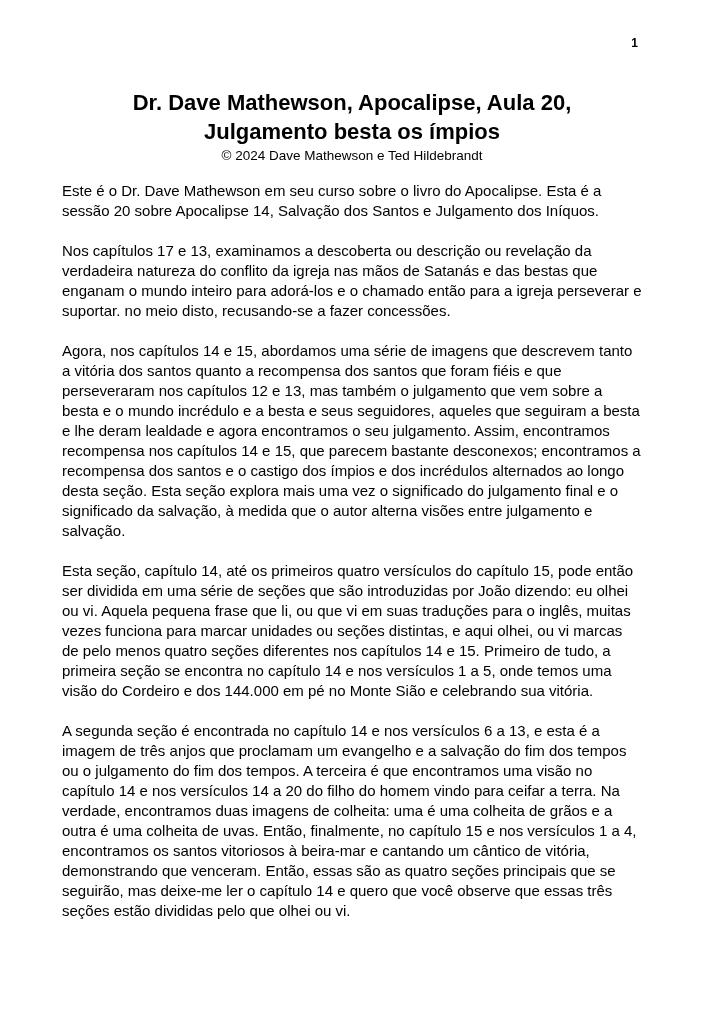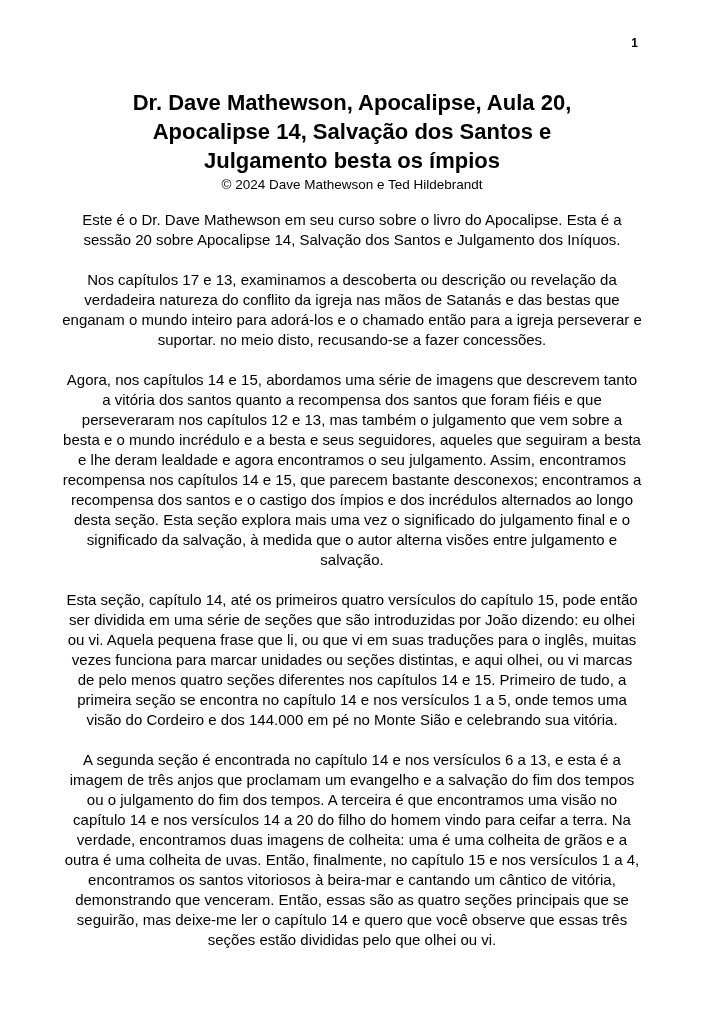--- a/index.html
+++ b/index.html
@@ -44,35 +44,34 @@
     color: #000000;
   }
   .body-text {
     margin-top: 16px;
   }
   .para {
     font-size: 15px;
     line-height: 20px;
     margin-bottom: 20px;
     color: #000000;
-    text-align: center;
+    text-align: left;
   }
 </style>
 </head>
 <body>
 
 <div class="page">
 
   <div class="page-number">1</div>
 
   <div class="content">
 
     <div class="title-block">
       <div class="title-line">Dr. Dave Mathewson, Apocalipse, Aula 20,</div>
-      <div class="title-line">Apocalipse 14, Salvação dos Santos e</div>
       <div class="title-line">Julgamento besta os ímpios</div>
       <div class="copyright">© 2024 Dave Mathewson e Ted Hildebrandt</div>
     </div>
 
     <div class="body-text">
       <p class="para">Este é o Dr. Dave Mathewson em seu curso sobre o livro do Apocalipse. Esta é a sessão 20 sobre Apocalipse 14, Salvação dos Santos e Julgamento dos Iníquos.</p>
       <p class="para">Nos capítulos 17 e 13, examinamos a descoberta ou descrição ou revelação da verdadeira natureza do conflito da igreja nas mãos de Satanás e das bestas que enganam o mundo inteiro para adorá-los e o chamado então para a igreja perseverar e suportar. no meio disto, recusando-se a fazer concessões.</p>
       <p class="para">Agora, nos capítulos 14 e 15, abordamos uma série de imagens que descrevem tanto a vitória dos santos quanto a recompensa dos santos que foram fiéis e que perseveraram nos capítulos 12 e 13, mas também o julgamento que vem sobre a besta e o mundo incrédulo e a besta e seus seguidores, aqueles que seguiram a besta e lhe deram lealdade e agora encontramos o seu julgamento. Assim, encontramos recompensa nos capítulos 14 e 15, que parecem bastante desconexos; encontramos a recompensa dos santos e o castigo dos ímpios e dos incrédulos alternados ao longo desta seção. Esta seção explora mais uma vez o significado do julgamento final e o significado da salvação, à medida que o autor alterna visões entre julgamento e salvação.</p>
       <p class="para">Esta seção, capítulo 14, até os primeiros quatro versículos do capítulo 15, pode então ser dividida em uma série de seções que são introduzidas por João dizendo: eu olhei ou vi. Aquela pequena frase que li, ou que vi em suas traduções para o inglês, muitas vezes funciona para marcar unidades ou seções distintas, e aqui olhei, ou vi marcas de pelo menos quatro seções diferentes nos capítulos 14 e 15. Primeiro de tudo, a primeira seção se encontra no capítulo 14 e nos versículos 1 a 5, onde temos uma visão do Cordeiro e dos 144.000 em pé no Monte Sião e celebrando sua vitória.</p>
       <p class="para">A segunda seção é encontrada no capítulo 14 e nos versículos 6 a 13, e esta é a imagem de três anjos que proclamam um evangelho e a salvação do fim dos tempos ou o julgamento do fim dos tempos. A terceira é que encontramos uma visão no capítulo 14 e nos versículos 14 a 20 do filho do homem vindo para ceifar a terra. Na verdade, encontramos duas imagens de colheita: uma é uma colheita de grãos e a outra é uma colheita de uvas. Então, finalmente, no capítulo 15 e nos versículos 1 a 4, encontramos os santos vitoriosos à beira-mar e cantando um cântico de vitória, demonstrando que venceram. Então, essas são as quatro seções principais que se seguirão, mas deixe-me ler o capítulo 14 e quero que você observe que essas três seções estão divididas pelo que olhei ou vi.</p>

